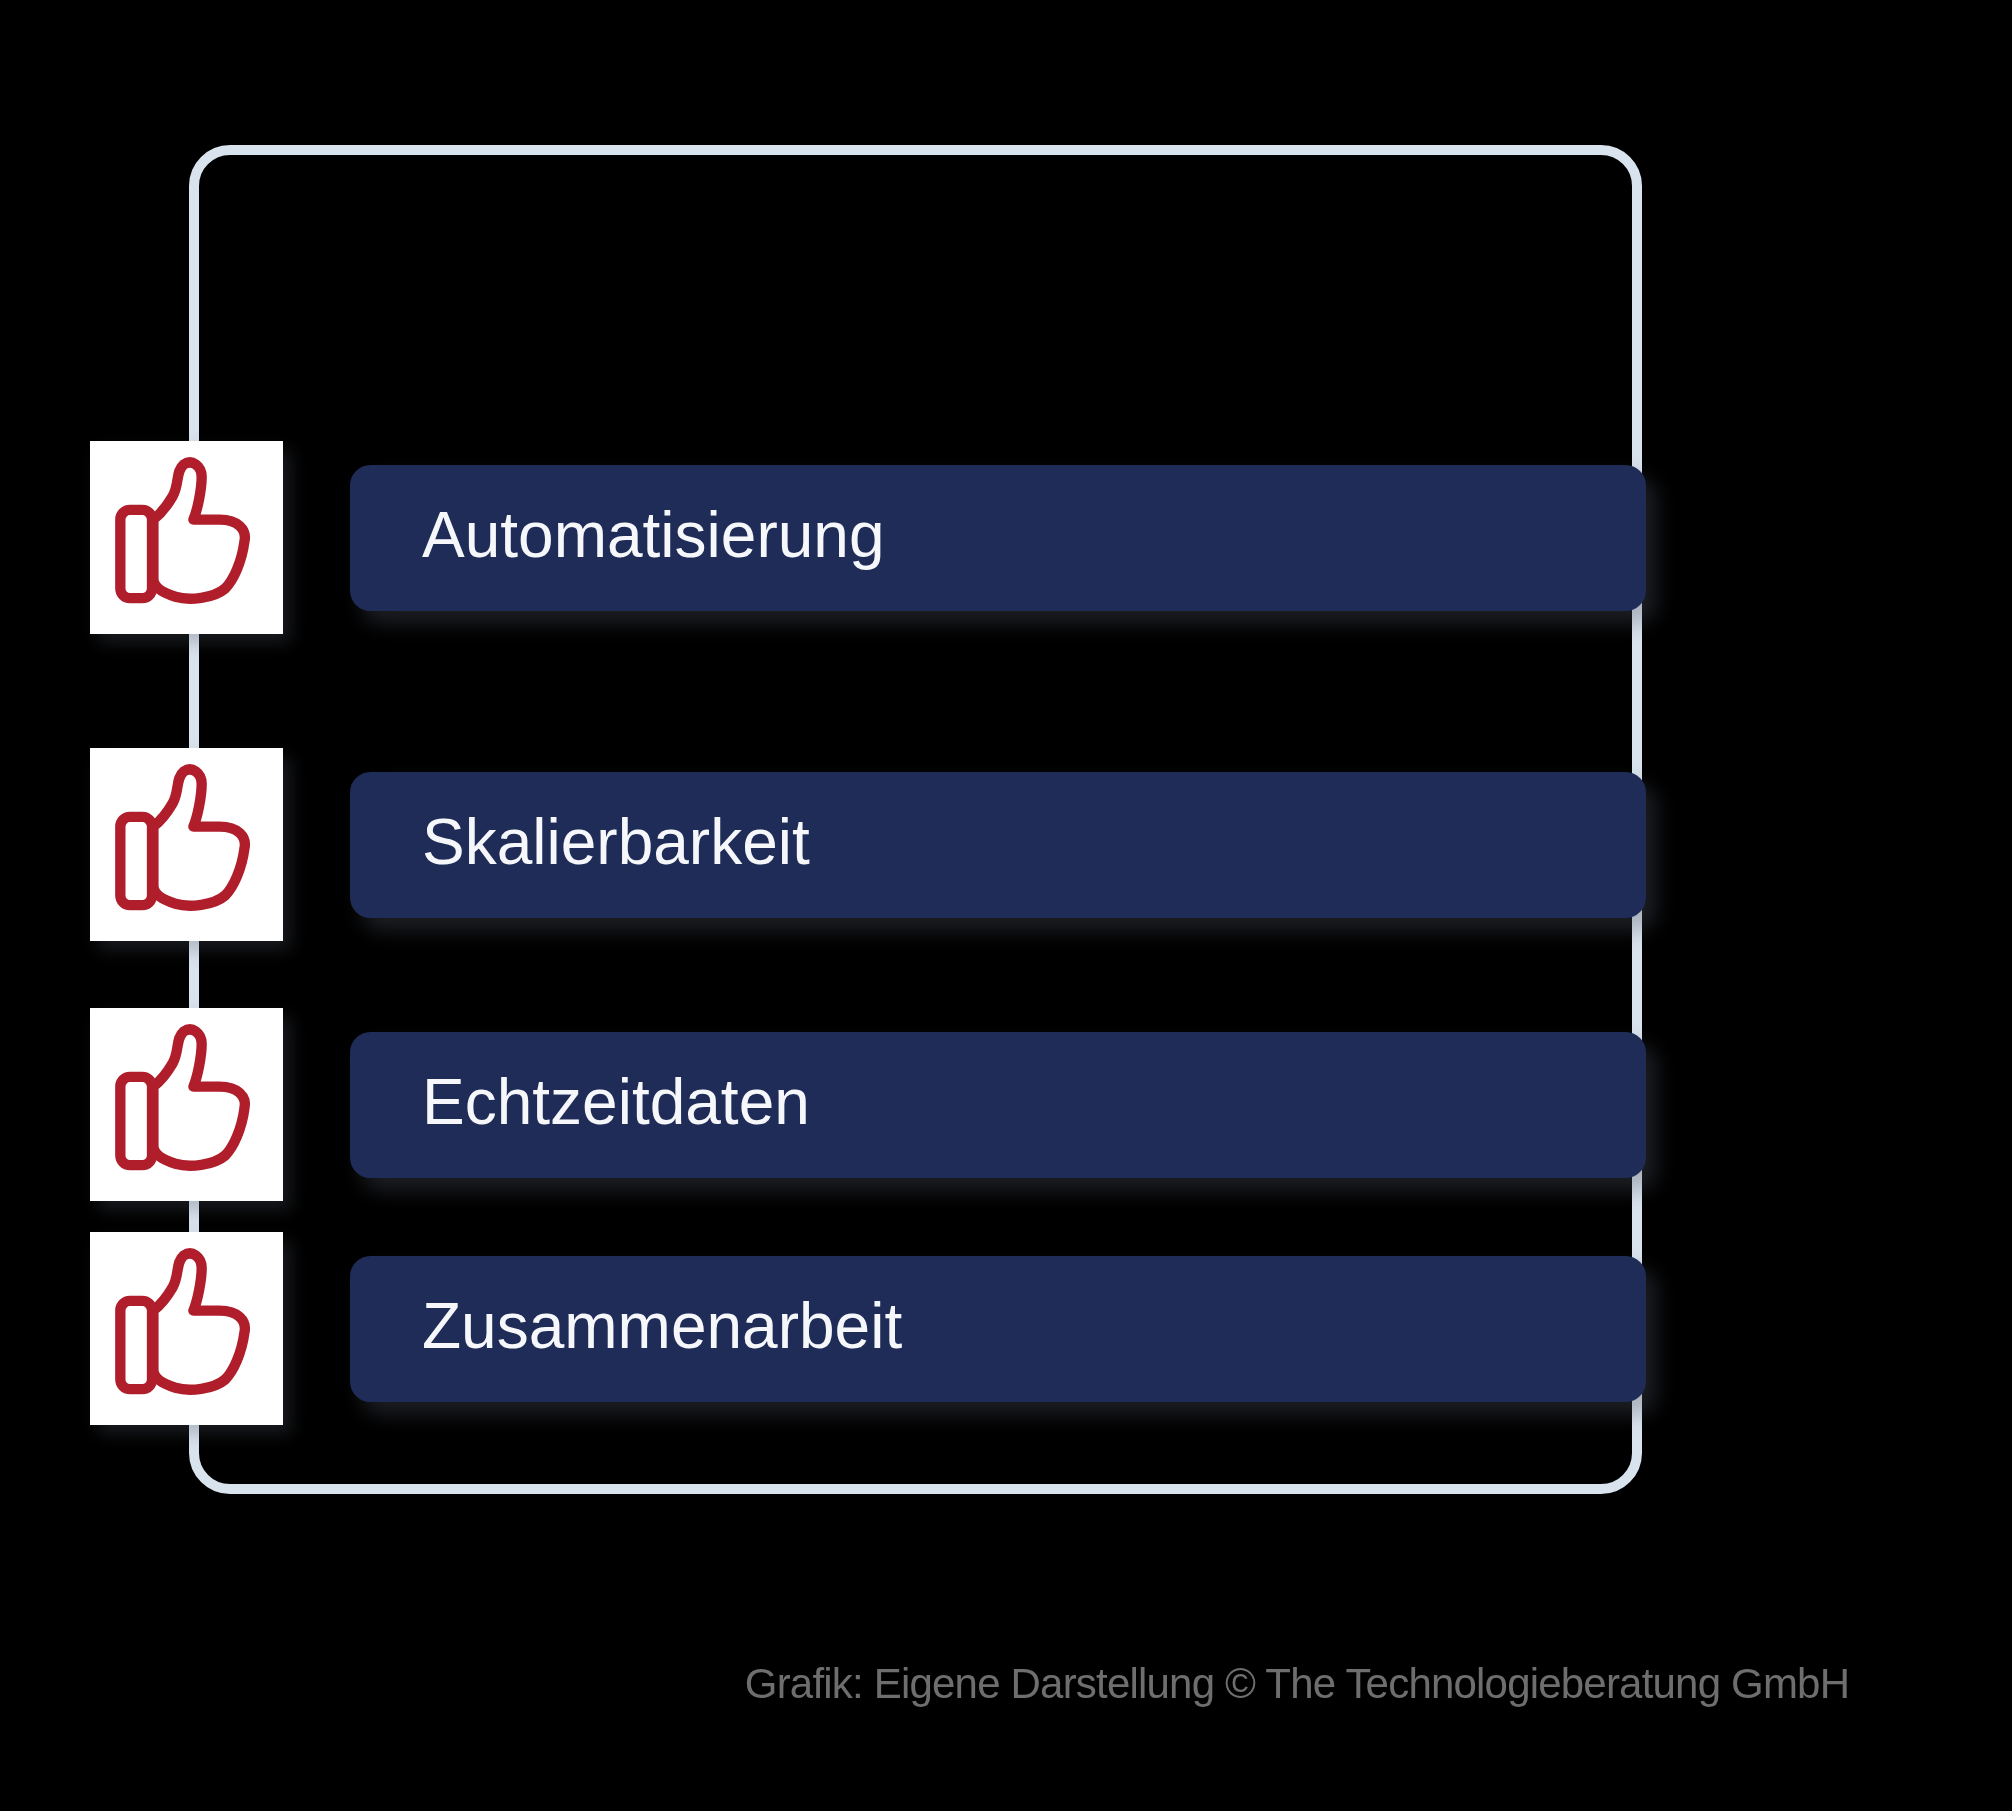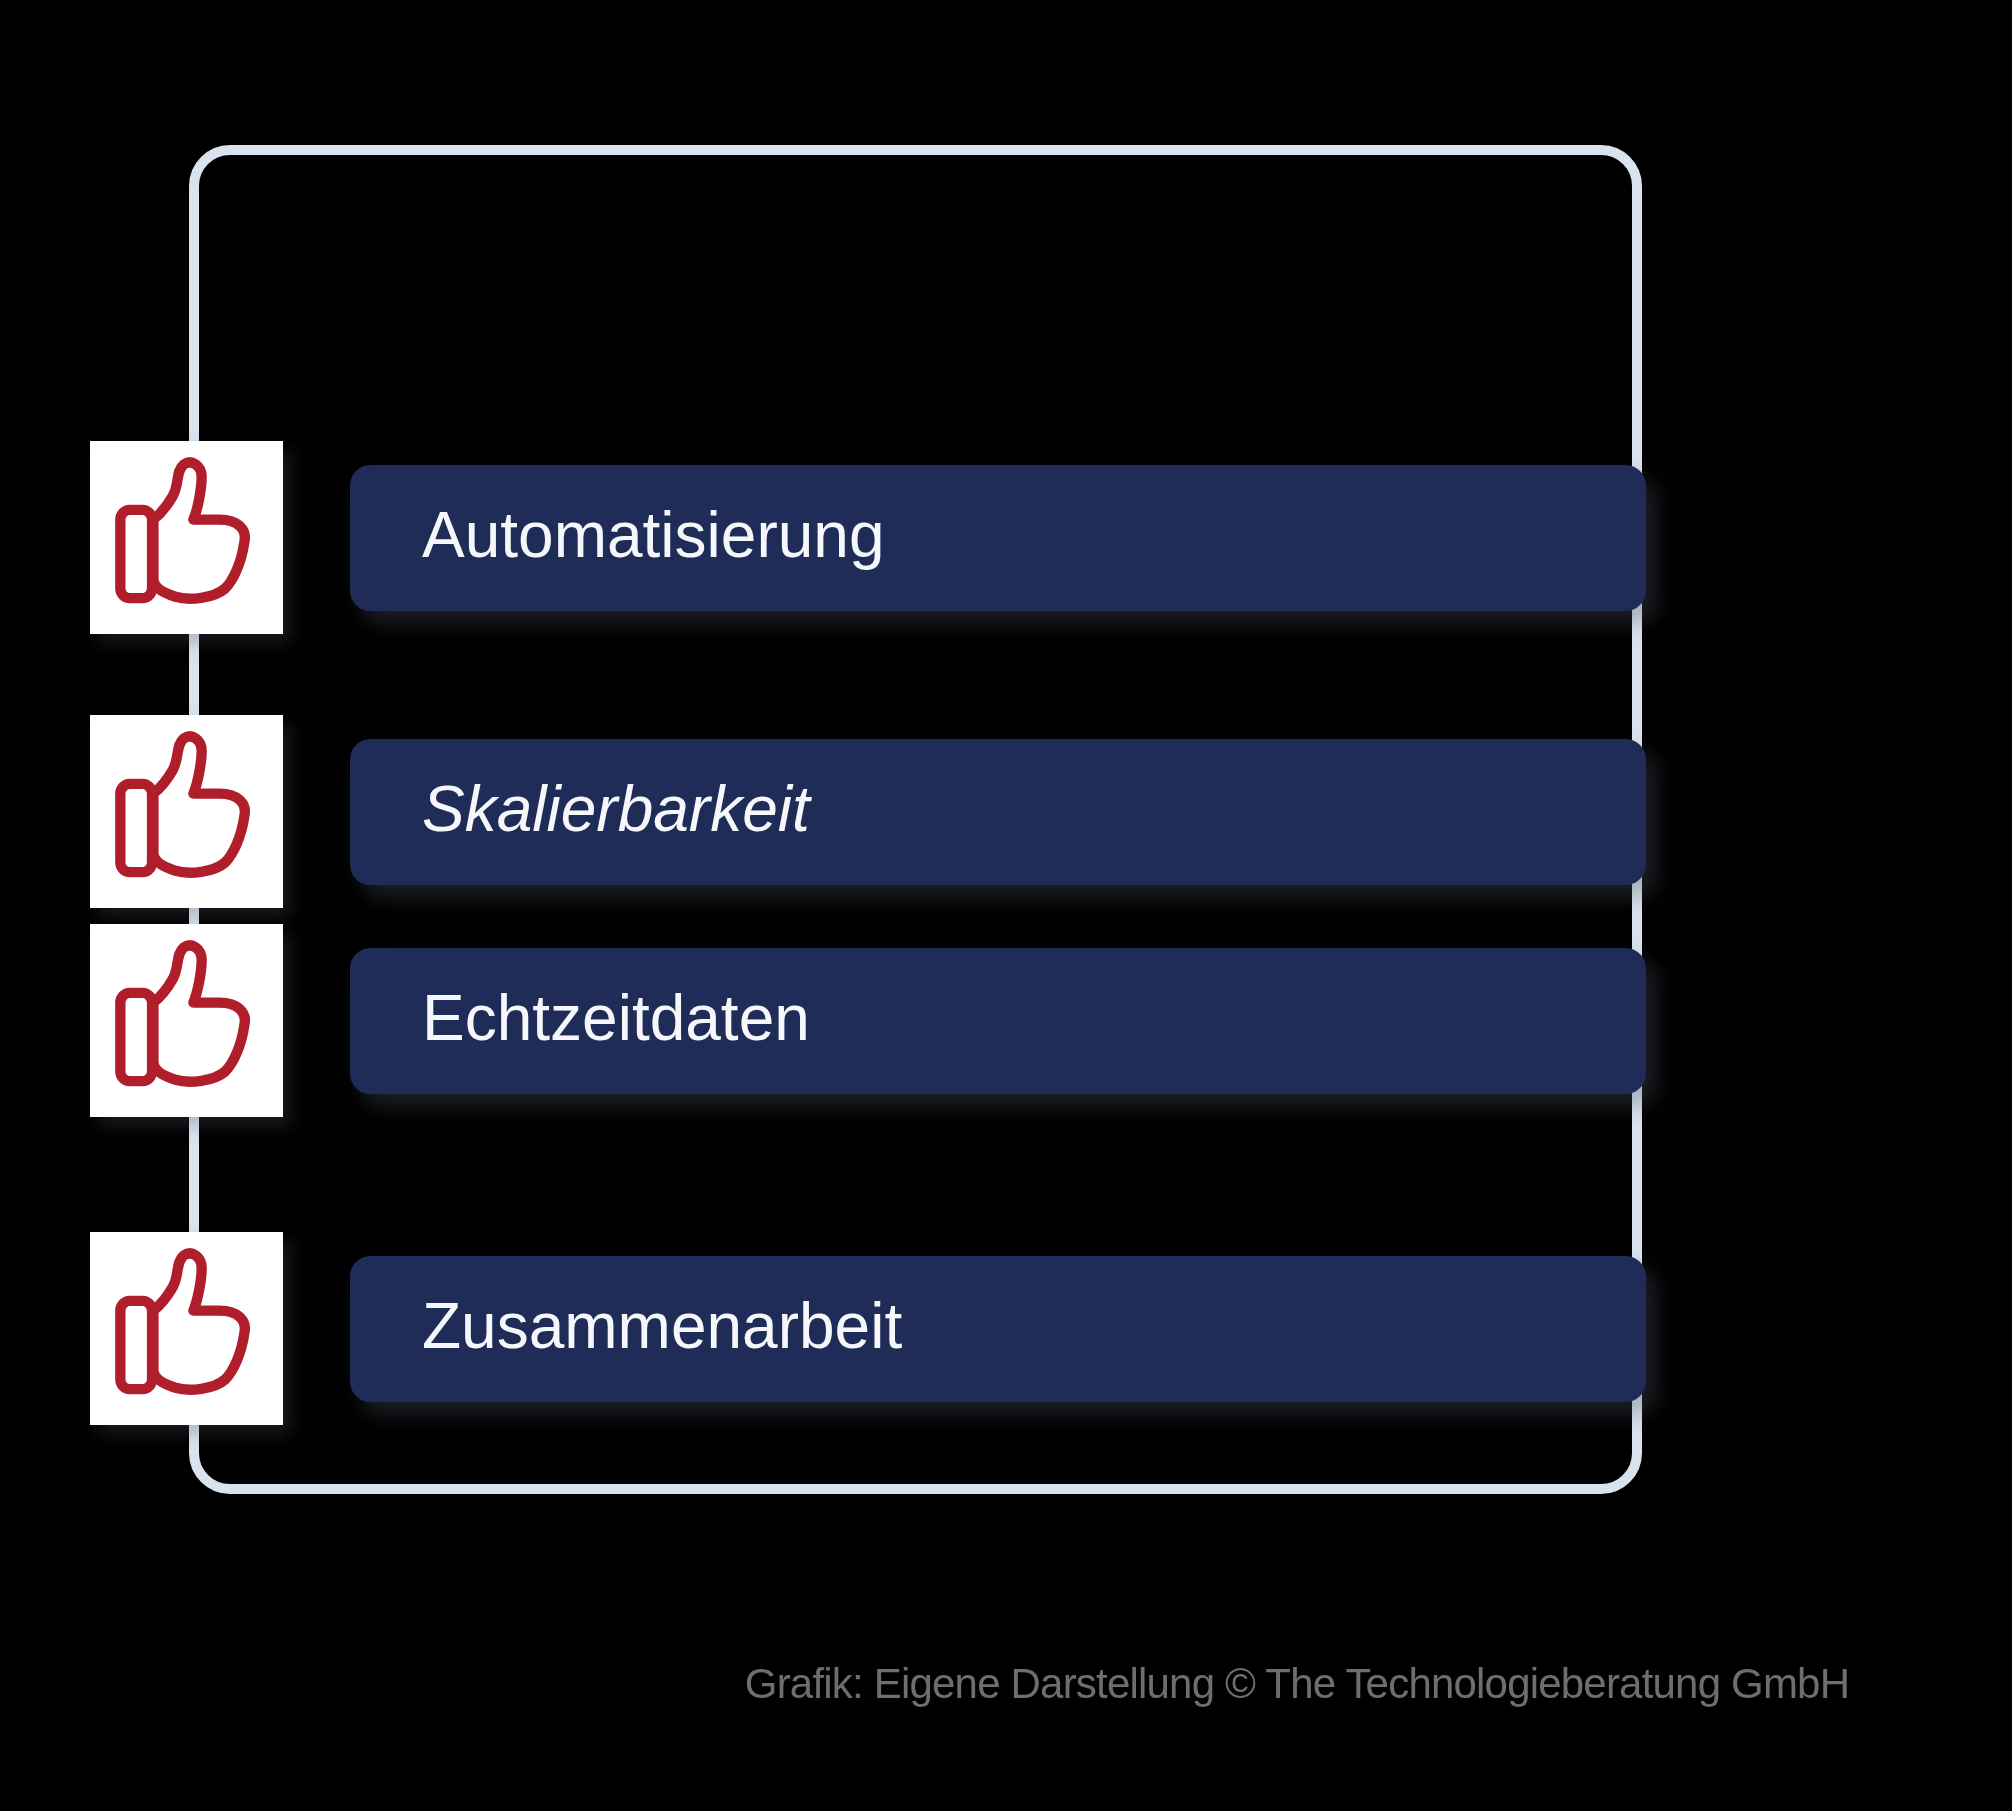--- a/index.html
+++ b/index.html
@@ -34,22 +34,22 @@
   }
   .row {
     position: absolute;
     left: 0;
     width: 100%;
     height: 193px;
     z-index: 2;
   }
   .row:nth-of-type(1) { top: 198px; }
   .row:nth-of-type(2) { top: 441px; }
-  .row:nth-of-type(3) { top: 715px; font-style: italic; }
-  .row:nth-of-type(4) { top: 924px; text-align: center; }
+  .row:nth-of-type(3) { top: 748px; }
+  .row:nth-of-type(4) { top: 1008px; text-align: center; }
   .row:nth-of-type(5) { top: 1232px; }
   .icon-box {
     position: absolute;
     left: 90px;
     top: 0;
     width: 193px;
     height: 193px;
     background: var(--box-bg);
     box-shadow: 7.9px 9.4px 15.7px rgba(80,85,100,0.30);
     display: flex;

